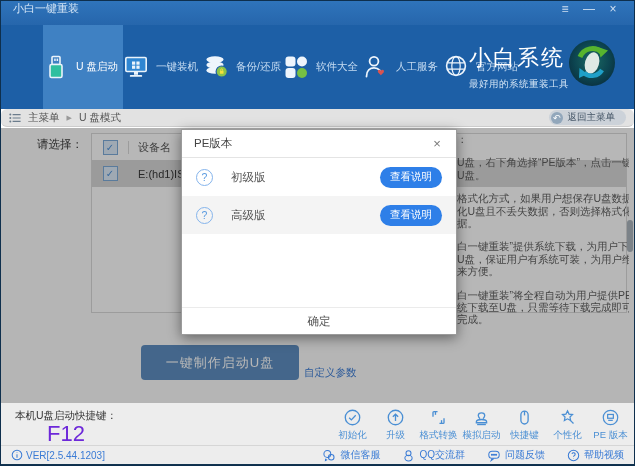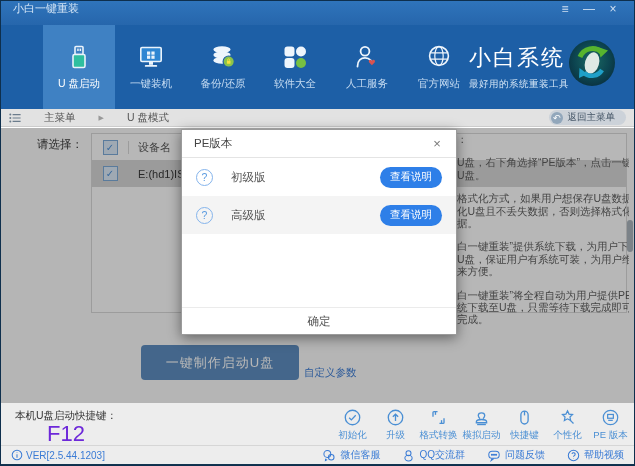--- a/index.html
+++ b/index.html
@@ -12,34 +12,34 @@
   .titlebar { position:absolute; top:0; left:0; right:0; height:24px;
               background:linear-gradient(#2f74bb,#2666ac); display:flex; padding:0 12px; }
   .titlebar .title { color:#d8e8f8; font-size:11px; }
   .win-controls { margin-left:auto; display:flex; gap:6px; }
   .win-btn { width:18px; height:16px; text-align:center; line-height:16px; color:#cfe0f2;
              font-size:12px; cursor:default; }
 
   
   .nav { position:absolute; top:24px; left:0; right:0; height:84px; background:#1d5fa6;
          display:flex; padding-left:42px; }
-  .nav-item { width:72px; height:84px; display:flex; flex-direction:column; align-items:center;
-              justify-content:center; gap:7px; }
+  .nav-item { width:80px; height:84px; display:flex; flex-direction:row; align-items:center;
+              gap:7px; }
   .nav-item.active { background:#3f81c3; }
   .nav-label { font-size:10.5px; color:#c6dcf2; white-space:nowrap; }
   .nav-item.active .nav-label { color:#fff; }
   .brand { position:absolute; left:468px; top:24px; height:84px; display:flex; align-items:center; }
   .brand-text .brand-name { color:#fff; font-size:22px; letter-spacing:2px; }
   .brand-text .brand-tag { color:#d5e6f6; font-size:9.5px; margin-top:5px; letter-spacing:.5px; }
   .brand-logo { position:absolute; left:566px; top:37px; }
 
   
   .crumbbar { position:absolute; top:108px; left:0; right:0; height:18px; background:#e2e2e2;
               border-bottom:1px solid #cccccc; display:flex; align-items:center; padding:0 8px;
-              font-size:10.5px; color:#555; gap:23px; }
+              font-size:10.5px; color:#555; gap:7px;border-radius:6px; }
   .crumb-sep { font-size:7px; color:#999; }
   .back-pill { margin-left:auto; height:15px; background:#ccd2d9; border-radius:8px; display:flex;
                align-items:center; gap:5px; padding:0 11px 0 2px; font-size:9.5px; color:#445566; }
   .back-circ { width:12px; height:12px; border-radius:50%; background:#92a7bb; color:#fff;
                font-size:9px; line-height:12px; text-align:center; }
 
   
   .content { position:absolute; top:127px; left:0; right:0; height:276px; background:#fdfdfd; }
   .select-label { position:absolute; left:36px; top:9px; font-size:11.5px; color:#333; }
   .dev-table { position:absolute; left:90px; top:5px; width:536px; height:180px; background:#fff;

